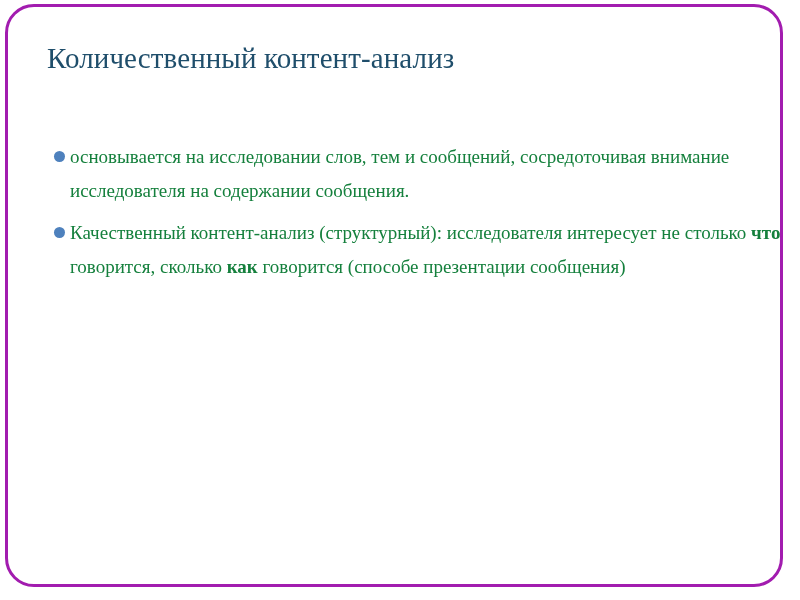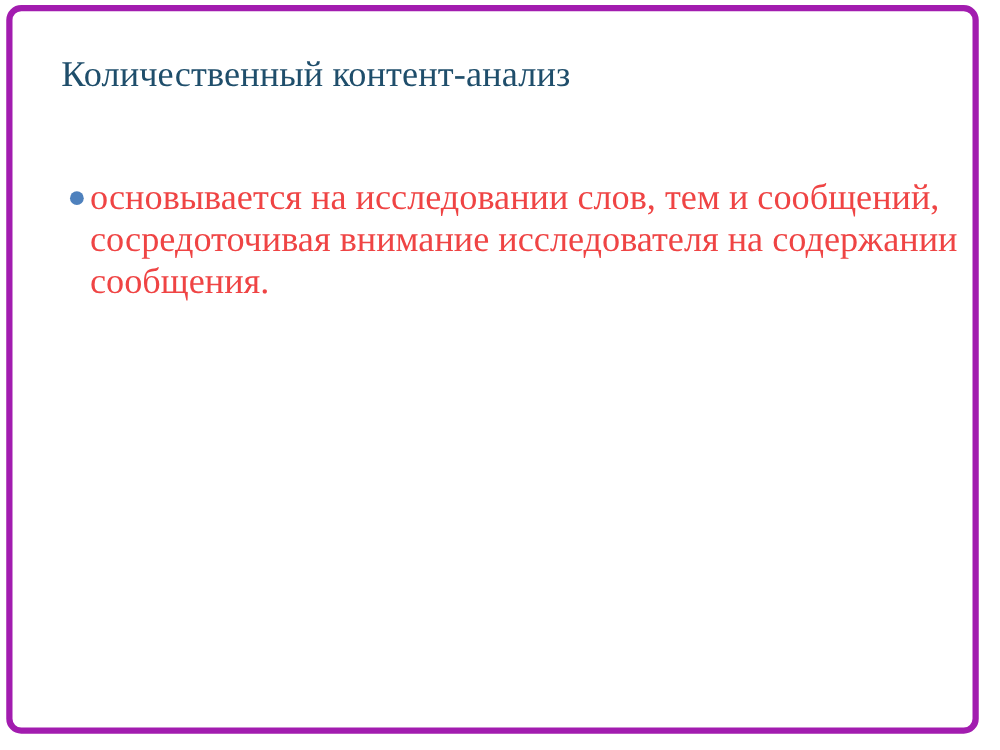--- a/index.html
+++ b/index.html
@@ -14,22 +14,22 @@
     font-family: "Liberation Serif", "DejaVu Serif", serif;
   }
 
   .slide {
     position: absolute;
     left: 5px;
     top: 4px;
     width: 778px;
     height: 583px;
     background: #ffffff;
-    border: 5px solid #a21caf;
-    border-radius: 12px;
+    border: 3px solid #a21caf;
+    border-radius: 29px;
     box-sizing: border-box;
     overflow: hidden;
   }
 
   .slide-title {
     position: absolute;
     left: 39px;
     top: 33px;
     width: 700px;
     color: #1F4E6B;
@@ -47,22 +47,22 @@
     width: 740px;
     margin: 0;
     padding: 0;
     list-style: none;
   }
 
   .bullet-item {
     position: relative;
     padding-left: 23px;
     margin-bottom: 9px;
-    color: #ef4444;
-    font-size: 29px;
+    color: #15803d;
+    font-size: 19px;
     line-height: 33.5px;
     text-align: left;
   }
 
   .bullet-marker {
     position: absolute;
     left: 7px;
     top: 11px;
     width: 11px;
     height: 11px;
@@ -85,16 +85,20 @@
     <span class="tline">Количественный контент-анализ</span>
   </div>
 
   <ul class="body-list">
 
     <li class="bullet-item">
       <span class="bullet-marker"></span>
       <span class="bullet-text">основывается на исследовании слов, тем и сообщений, сосредоточивая внимание исследователя на содержании сообщения.</span>
     </li>
 
+    <li class="bullet-item">
+      <span class="bullet-marker"></span>
+      <span class="bullet-text"><span>Качественный контент-анализ (структурный): исследователя интересует не столько </span><b>что</b><span> говорится, сколько </span><b>как</b><span> говорится (способе презентации сообщения)</span></span>
+    </li>
 
   </ul>
 
 </div>
 
 </body></html>

